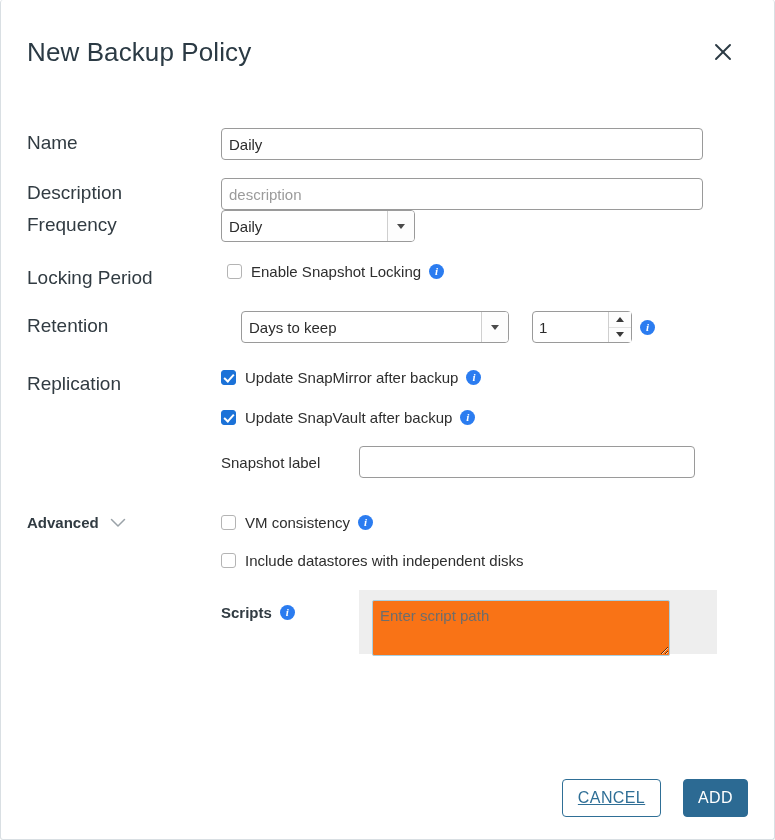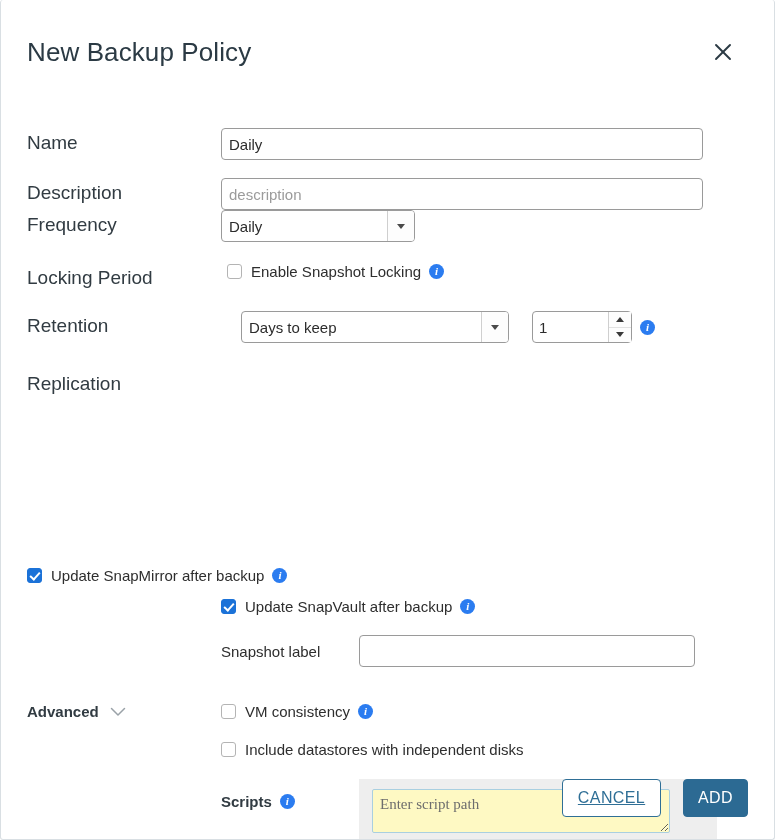--- a/index.html
+++ b/index.html
@@ -86,21 +86,21 @@
     display: flex;
     align-items: center;
   }
 
   
   .r-name      { margin-top: 18px; }
   .r-desc      { margin-top: 18px; }
   .r-freq      { }
   .r-lock      { margin-top: 21px; gap: 6px; }
   .r-ret       { margin-top: 22px; }
-  .r-repl      { margin-top: 26px; flex-direction: column; }
+  .r-repl      { margin-top: 26px; }
   .r-repl2     { margin-top: 14px; justify-content: flex-end; }
   .r-snaplabel { margin-top: 13px; }
   .r-adv       { margin-top: 36px; }
   .r-adv2      { margin-top: 14px; }
   .r-scripts   { margin-top: 14px; }
 
   
   .txt {
     box-sizing: border-box;
     height: 32px;
@@ -310,25 +310,25 @@
   .scripts-panel {
     box-sizing: border-box;
     width: 358px;
     height: 64px;
     background: #eeeeee;
     padding: 10px 13px;
   }
   .script-area {
     box-sizing: border-box;
     width: 298px;
-    height: 44px;
+    height: 56px;
     border: 1px solid #a9cfe0;
     border-radius: 2px;
-    background: #fef9c3;
-    font-family: Liberation Serif, serif;
+    background: #f97316;
+    font-family: Liberation Sans, sans-serif;
     font-size: 15px;
     color: #2c2c2c;
     padding: 6px 7px;
     outline: none;
     resize: both;
     overflow: hidden;
   }
   .script-area::placeholder { color: #6d6d6d; }
 
   

